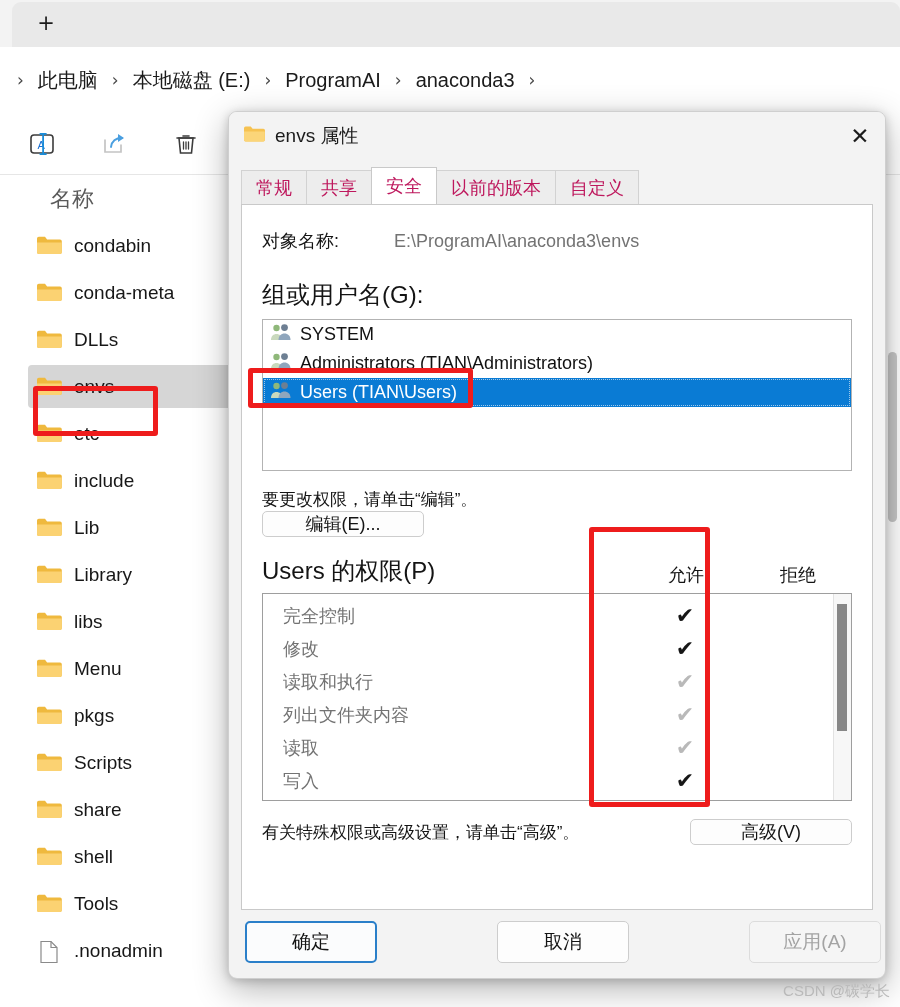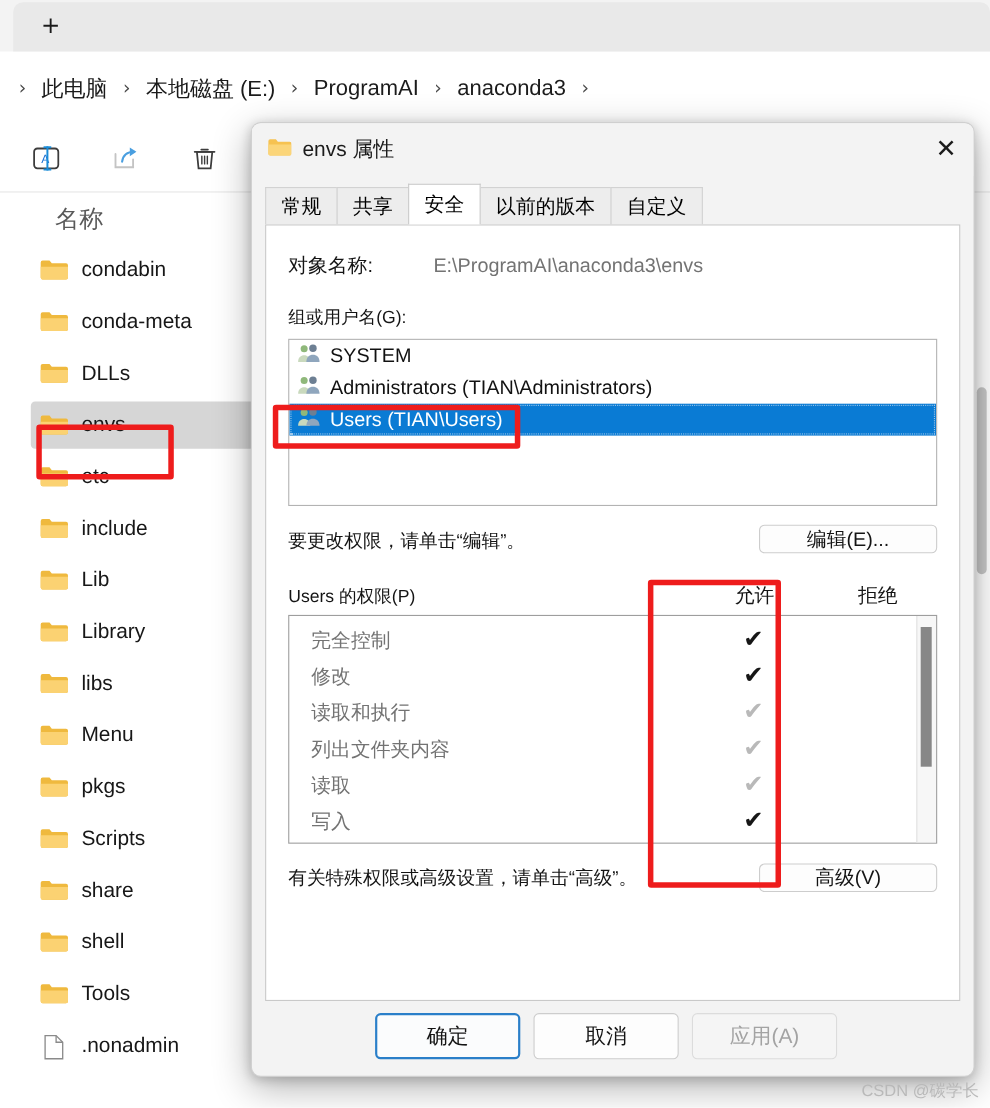--- a/index.html
+++ b/index.html
@@ -140,21 +140,21 @@
 
   .tabs {
     position: relative; height: 36px;
     margin: 8px 0 0 12px;
     display: flex; align-items: flex-end;
   }
   .tab {
     height: 34px;
     padding: 0 14px;
     display: flex; align-items: center;
-    font-size: 18px; color: #000000;
+    font-size: 18px; color: #be185d;
     background: #ededed;
     border: 1px solid #d2d2d2;
     border-bottom: none;
     margin-right: -1px;
   }
   .tab.active {
     background: #ffffff;
     height: 37px;
     border-color: #c9c9c9;
     position: relative; z-index: 3;
@@ -166,21 +166,21 @@
     background: #ffffff;
     border: 1px solid #c9c9c9;
     height: 706px;
     padding: 16px 20px 0 20px;
   }
 
   .objrow { display: flex; align-items: baseline; margin-top: 8px; }
   .objlabel { font-size: 18px; color: #141414; width: 132px; flex: 0 0 auto; }
   .objvalue { font-size: 18px; color: #737373; }
 
-  .section-label { font-size: 16px; color: #141414; margin-top: 26px; }
+  .section-label { font-size: 24px; color: #141414; margin-top: 26px; }
 
   .listbox {
     margin-top: 8px;
     height: 152px;
     background: #ffffff;
     border: 1px solid #b3b3b3;
     overflow: hidden;
     position: relative;
   }
   .lb-item {
@@ -191,41 +191,42 @@
   }
   .lb-item.sel {
     background: #0a7bd4;
     color: #ffffff;
     outline: 1px dotted #9ec8ea;
     outline-offset: -2px;
   }
   .people-icon { margin-right: 8px; flex: 0 0 auto; }
 
   .hintrow {
-    display: flex; align-items: flex-end; justify-content: space-between;
+    display: flex; align-items: flex-start; justify-content: space-between;
     margin-top: 17px;
+    flex-direction: column;
   }
   .hinttext { font-size: 17px; color: #141414; }
   .btn {
     background: #fdfdfd;
     border: 1px solid #cdcdcd;
     border-radius: 5px;
     height: 26px;
     min-width: 162px;
     font-size: 18px; color: #141414;
     display: flex; align-items: center; justify-content: center;
     font-family: "Liberation Sans", sans-serif;
   }
 
   .perm-head {
     display: flex; align-items: flex-end;
     margin-top: 22px;
     height: 28px;
   }
-  .perm-head .ph-title { font-size: 16px; color: #141414; flex: 1 1 auto; }
+  .perm-head .ph-title { font-size: 24px; color: #141414; flex: 1 1 auto; }
   .perm-head .ph-allow { width: 116px; text-align: center; font-size: 18px; color: #141414; }
   .perm-head .ph-deny  { width: 108px; text-align: center; font-size: 18px; color: #141414; }
 
   .permbox {
     margin-top: 6px;
     border: 1px solid #9e9e9e;
     background: #ffffff;
     height: 208px;
     position: relative;
     overflow: hidden;
@@ -250,23 +251,23 @@
     position: absolute; right: 4px; top: 10px; width: 10px; height: 127px;
     background: #878787;
   }
 
   .advrow {
     display: flex; align-items: center; justify-content: space-between;
     margin-top: 18px;
   }
 
   .dlg-footer {
-    position: absolute; left: 4px; bottom: 0; width: 100%;
+    position: absolute; left: 16px; bottom: 0; width: 100%;
     height: 72px;
-    display: flex; align-items: center; justify-content: center;
+    display: flex; align-items: center; justify-content: space-between;
     padding-right: 20px;
     gap: 12px;
   }
   .fbtn {
     width: 132px; height: 42px;
     border-radius: 5px;
     font-size: 19px;
     display: flex; align-items: center; justify-content: center;
     background: #fdfdfd;
     border: 1px solid #cdcdcd;

